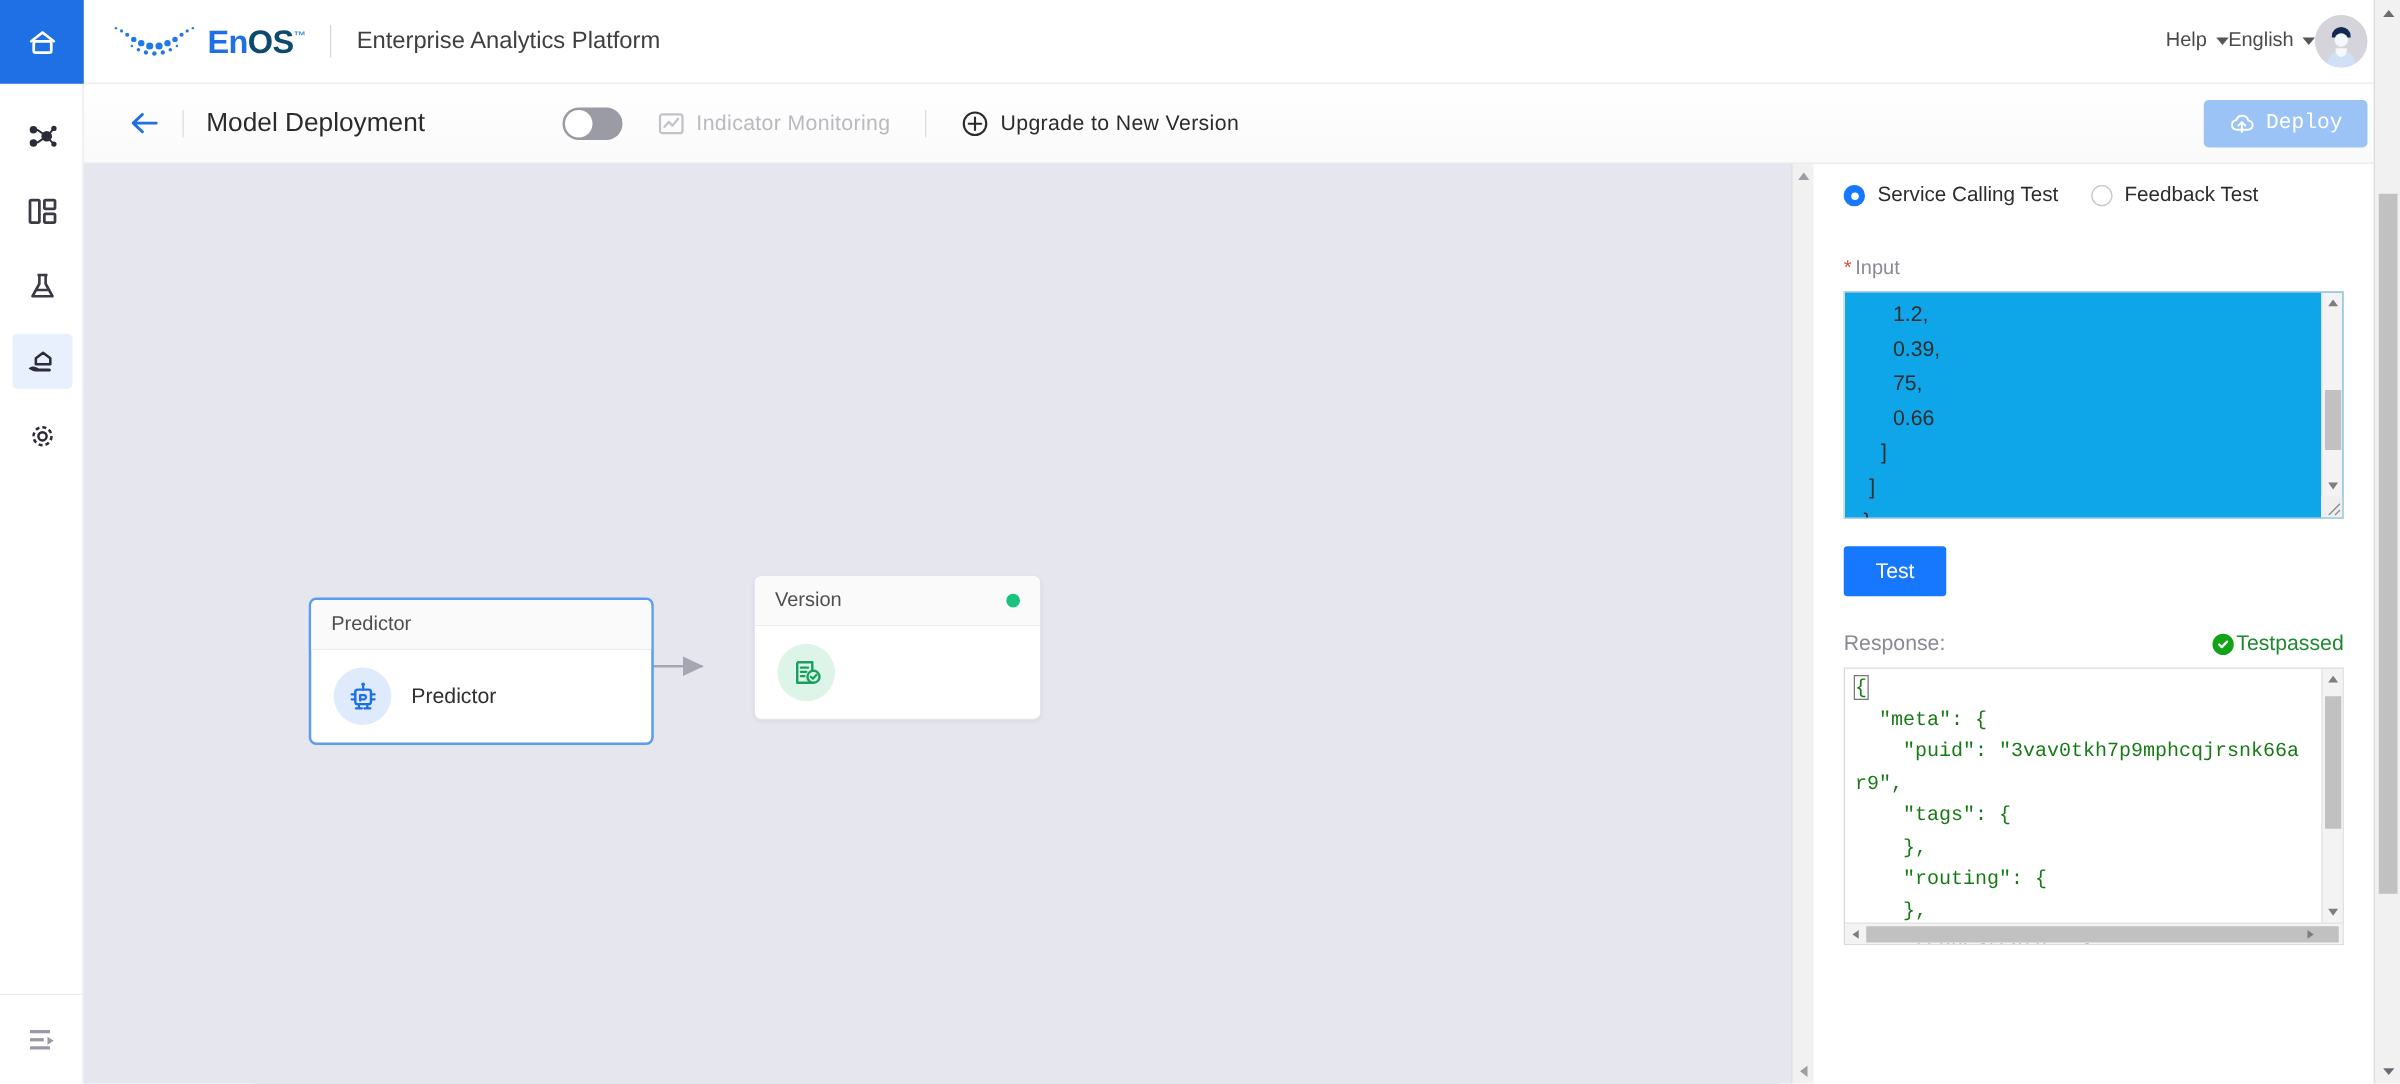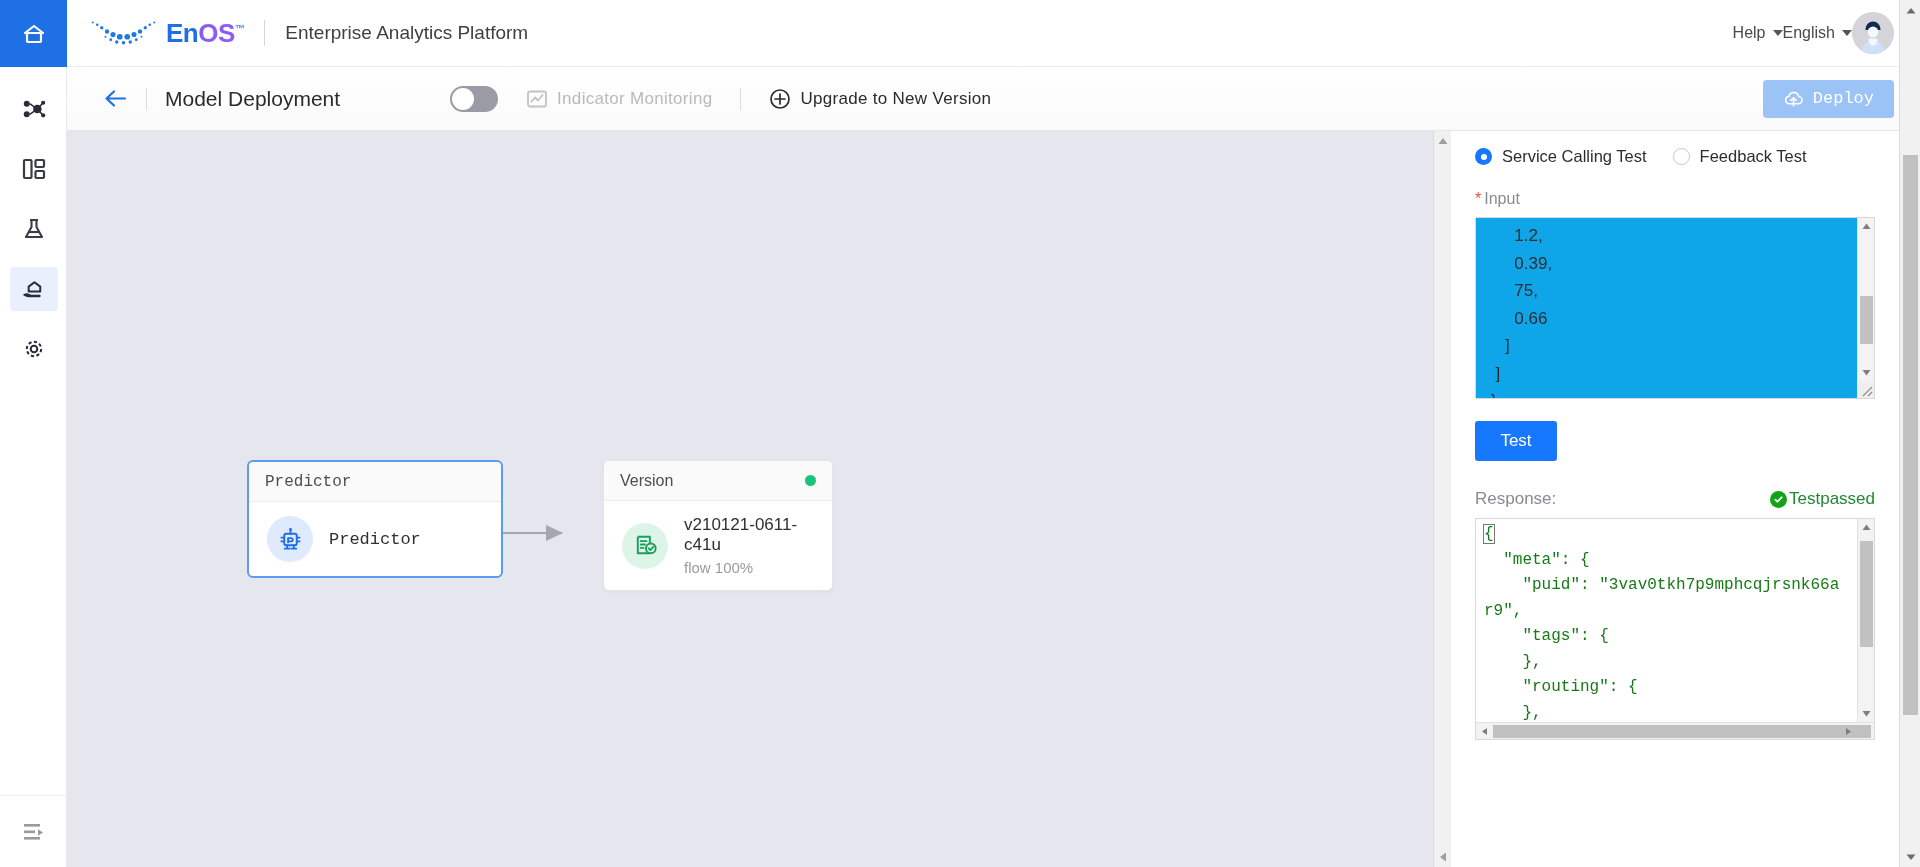--- a/index.html
+++ b/index.html
@@ -52,21 +52,21 @@
     display: flex; align-items: center;
     border-bottom: 1px solid #ececec;
     z-index: 20;
   }
   .logo-wrap { display: flex; align-items: center; padding-left: 22px; }
   .logo-mark { width: 72px; height: 34px; }
   .logo-text {
     font-size: 26px; font-weight: bold; color: #1f6fe5;
     letter-spacing: -0.5px; margin-left: 5px; position: relative;
   }
-  .logo-text .lt-os { color: #8b5cf6; font-weight: bold; }
+  .logo-text .lt-os { color: #0c4a6e; font-weight: bold; }
   .logo-text .tm { font-size: 10px; vertical-align: super; color: #3e8df0; }
   .logo-divider {
     width: 1px; height: 26px; background: #d6d6d6; margin: 0 20px;
   }
   .app-title { font-size: 19px; color: #3f3f3f; }
   .top-right {
     margin-left: auto; display: flex; align-items: center;
     padding-right: 26px; 
   }
   .top-link {
@@ -187,21 +187,21 @@
     border: 1px solid #c6c6cc; background: #fff;
     display: flex; align-items: center; justify-content: center; flex: none;
   }
   .radio.on { border: none; background: #1677ff; }
   .radio.on::after {
     content: ""; width: 6px; height: 6px; border-radius: 50%; background: #fff;
   }
   .radio-label { font-size: 16.5px; color: #2d2d2d; }
 
   .field-label {
-    margin-top: 24px; font-size: 16px; color: #8a8a93;
+    margin-top: 40px; font-size: 16px; color: #8a8a93;
   }
   .field-label .req { color: #e84a4a; margin-right: 3px; }
 
   .textarea-box {
     position: relative; margin-top: 9px;
     border: 1px solid #d9d9d9; background: #0ea5e9;
     height: 182px; overflow: hidden;
   }
   .ta-content {
     padding: 4px 10px;
@@ -454,21 +454,21 @@
         <marker id="arR" markerWidth="9" markerHeight="9" refX="8" refY="4.5" orient="auto">
           <path d="M0,0.5 L8.5,4.5 L0,8.5 Z" fill="#a6a6b2"></path>
         </marker>
         <marker id="arL" markerWidth="9" markerHeight="9" refX="1" refY="4.5" orient="auto">
           <path d="M8.5,0.5 L0,4.5 L8.5,8.5 Z" fill="#a6a6b2"></path>
         </marker>
       </defs>
       <line x1="9" y1="10" x2="113" y2="10" stroke="#a6a6b2" stroke-width="2" marker-end="url(#arR)" marker-start="url(#arL)"></line>
     </svg>
 
-    <div class="node selected" style="left:180px; top:329px; width:256px;font-family:Liberation Mono, monospace;">
+    <div class="node selected" style="left:180px; top:347px; width:276px;">
       <div class="node-head">
         <span>Predictor</span>
       </div>
       <div class="node-body">
         <span class="node-icon blue">
           <svg width="27" height="27" viewBox="0 0 28 28">
             <rect x="7.5" y="8" width="13" height="12" rx="2" fill="none" stroke="#1f6fe5" stroke-width="2"></rect>
             <path d="M11.5 12.5 L11.5 17 M11.5 12.5 L15 12.5 A1.8 1.8 0 0 1 15 16 L11.5 16" fill="none" stroke="#1f6fe5" stroke-width="1.9" stroke-linecap="round"></path>
             <path d="M14 4 L14 8 M4.5 12 L7.5 12 M4.5 16 L7.5 16 M20.5 12 L23.5 12 M20.5 16 L23.5 16
                      M10.5 20 L10.5 23 M17.5 20 L17.5 23 M8 23.5 L13 23.5 M15 23.5 L20 23.5" stroke="#1f6fe5" stroke-width="1.9" stroke-linecap="round"></path>
@@ -485,24 +485,20 @@
         <span class="status-dot"></span>
       </div>
       <div class="node-body">
         <span class="node-icon green">
           <svg width="27" height="27" viewBox="0 0 28 28">
             <path d="M6 5 L18.5 5 L18.5 13 M6 5 L6 22 L18.5 22 L18.5 19" fill="none" stroke="#18a05c" stroke-width="2" stroke-linejoin="round"></path>
             <path d="M9 9.5 L15 9.5 M9 13 L13.5 13 M9 16.5 L12 16.5" stroke="#18a05c" stroke-width="1.9" stroke-linecap="round"></path>
             <circle cx="19.5" cy="17" r="5" fill="#dcf5e8" stroke="#18a05c" stroke-width="2"></circle>
             <path d="M17.3 17 L19 18.7 L22 15.3" fill="none" stroke="#18a05c" stroke-width="1.9" stroke-linecap="round" stroke-linejoin="round"></path>
           </svg>
-        </span>
-        <span>
-          <span class="node-label" style="display:block;">v210121-0611-c41u</span>
-          <span class="node-sub" style="display:block;">flow 100%</span>
         </span>
       </div>
     </div>
   </div>
 
   <div class="panel-scroll-col">
     <svg width="12" height="12" viewBox="0 0 12 12">
       <path d="M6 3 L10.5 9 L1.5 9 Z" fill="#9d9da5"></path>
     </svg>
     <svg style="position:absolute;bottom:4px;" width="12" height="12" viewBox="0 0 12 12">

